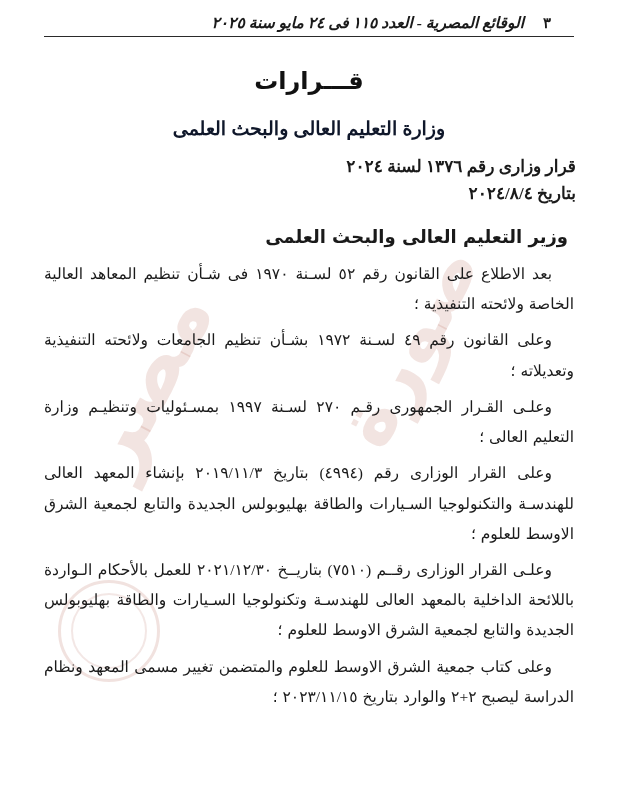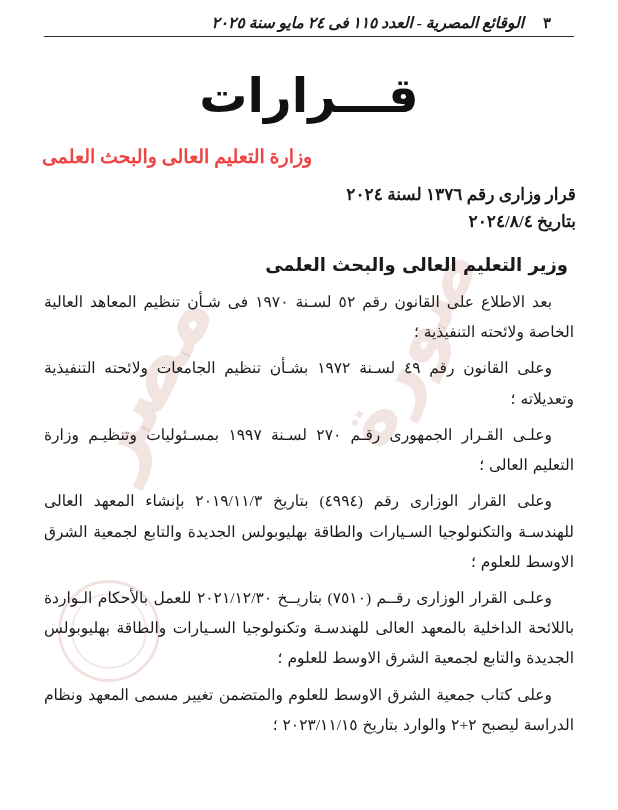--- a/index.html
+++ b/index.html
@@ -103,34 +103,34 @@
     margin: 4px 2px 0 2px;
   }
 
   
   .doc-title {
     position: relative;
     z-index: 2;
     text-align: center;
     font-family: "DejaVu Sans", sans-serif;
     font-weight: bold;
-    font-size: 48px;
+    font-size: 24px;
     letter-spacing: 4px;
     margin: 30px 0 6px 0;
     color: #111;
   }
   .ministry {
     position: relative;
     z-index: 2;
-    text-align: left;
-    font-family: Liberation Serif, serif;
+    text-align: center;
+    font-family: Liberation Sans, sans-serif;
     font-weight: bold;
     font-size: 19px;
     margin: 22px 0 0 0;
-    color: #ef4444;
+    color: #0f172a;
   }
   .decree-no {
     position: relative;
     z-index: 2;
     text-align: right;
     font-weight: bold;
     font-size: 17px;
     margin: 16px 0 0 0;
   }
   .decree-date {

